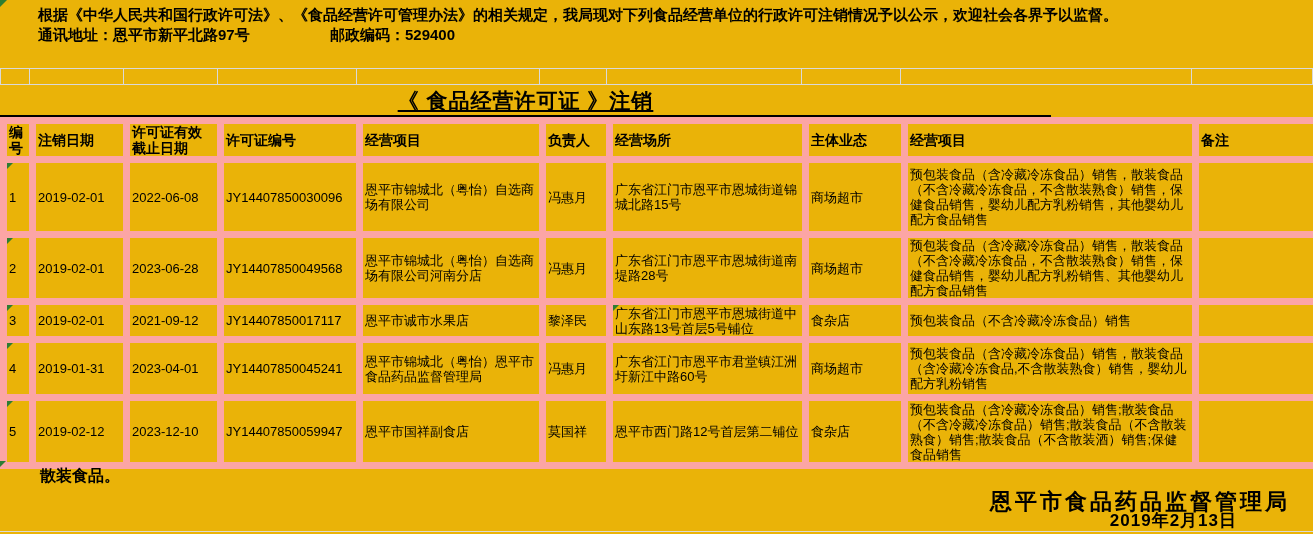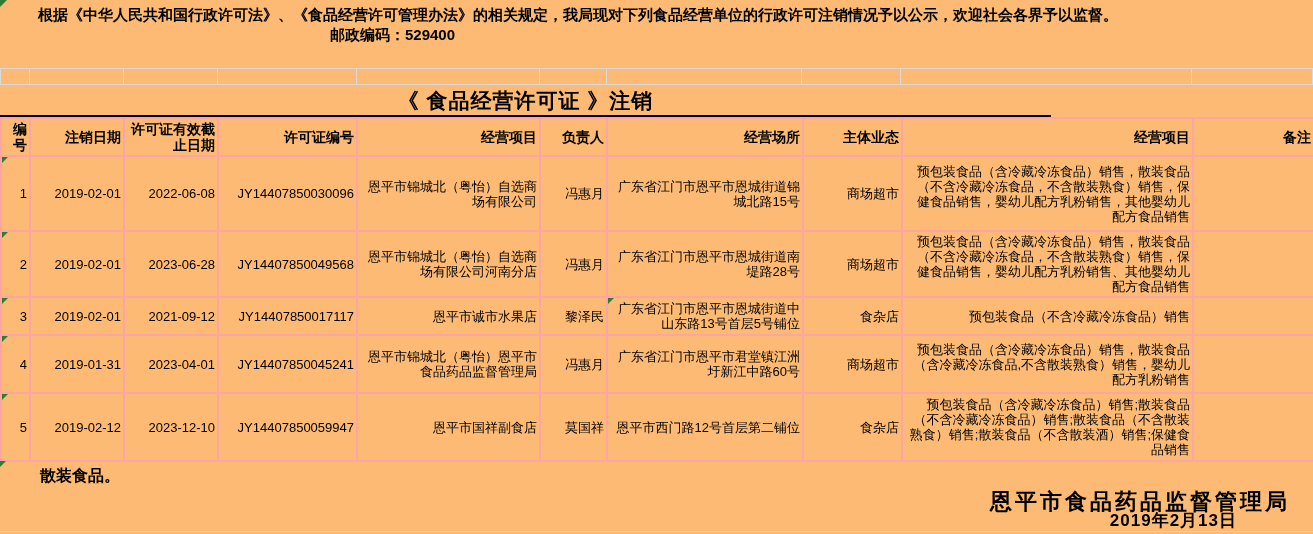--- a/index.html
+++ b/index.html
@@ -1,37 +1,37 @@
 <!DOCTYPE html>
 <html><head>
 <meta charset="utf-8">
 <style>
   * { margin:0; padding:0; box-sizing:border-box; }
   html,body { background:#fff; }
   body { font-family:"Liberation Sans", sans-serif; color:#000; }
-  .sheet { position:relative; width:1313px; height:534px; background:#fdba74; overflow:hidden; }
+  .sheet { position:relative; width:1313px; height:534px; background:#eab308; overflow:hidden; }
 
   
   .intro { position:absolute; left:38px; top:5px; font-weight:bold; font-size:15px; line-height:19.5px; white-space:nowrap; }
   .intro .row { position:relative; }
   .intro .col2 { position:absolute; left:292px; top:0; }
 
   
   .grid-row { position:absolute; left:0; top:68px; width:1313px; height:17px; display:flex;
               border-top:1px solid #d9d9d9; border-bottom:1px solid #d9d9d9; border-left:1px solid #d9d9d9; }
   .grid-row div { border-right:1px solid #d9d9d9; height:100%; }
 
   
   .title-row { position:absolute; left:0; top:86px; width:1051px; height:31px; border-bottom:2px solid #000;
-               display:flex; align-items:center; }
+               display:flex; align-items:center;text-decoration:underline; }
   .title-text { width:1192px; text-align:center; font-weight:bold; font-size:21px; letter-spacing:1px; }
 
   
   table.main { position:absolute; left:0; top:117px; width:1313px; border-collapse:collapse; table-layout:fixed; }
-  table.main th, table.main td { border:2px solid #fca5a5; text-align:right; vertical-align:middle;
+  table.main th, table.main td { border:7px solid #fca5a5; text-align:left; vertical-align:middle;
                                  padding:0 2px; overflow:hidden; position:relative; }
   table.main th { font-size:14px; font-weight:bold; line-height:16px; }
   table.main td { font-size:13px; line-height:15px; font-weight:normal; }
   .th-pad { padding:0 10px;margin-left:24px; }
   tr.h-head { height:38px; } tr.h-r1 { height:75px; } tr.h-r2 { height:66px; }
   tr.h-r3 { height:38px; } tr.h-r4 { height:58px; } tr.h-r5 { height:68px; }
   td.num { font-weight:bold; }
 
   
   .gt { position:absolute; left:0; top:0; width:0; height:0;
@@ -50,20 +50,21 @@
 </head>
 <body>
 
 <div class="sheet">
 
   <span class="sheet-gt"></span>
 
   <div class="intro">
     <div class="row">根据《中华人民共和国行政许可法》、《食品经营许可管理办法》的相关规定，我局现对下列食品经营单位的行政许可注销情况予以公示，欢迎社会各界予以监督。</div>
     <div class="row">
+      <span>通讯地址：恩平市新平北路97号</span>
       <span class="col2">邮政编码：529400</span>
     </div>
   </div>
 
   <div class="grid-row">
     <div style="width:29px"></div>
       <div style="width:94px"></div>
       <div style="width:94px"></div>
     <div style="width:139px"></div>
       <div style="width:183px"></div>

